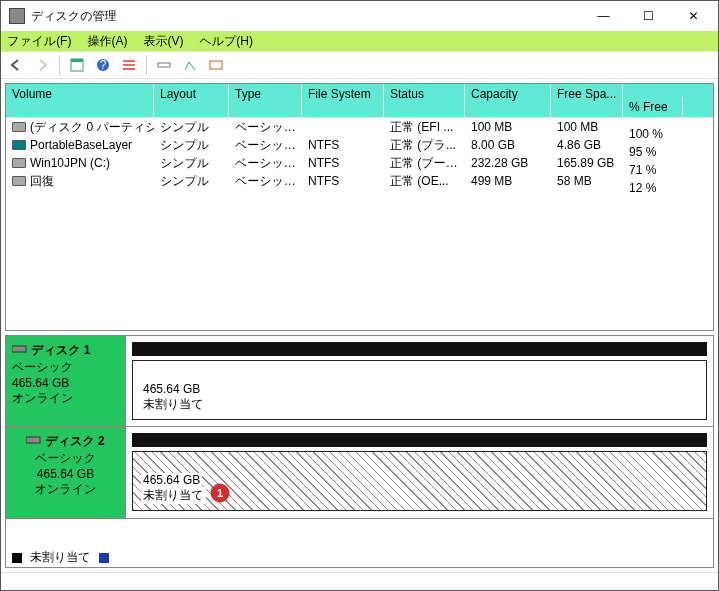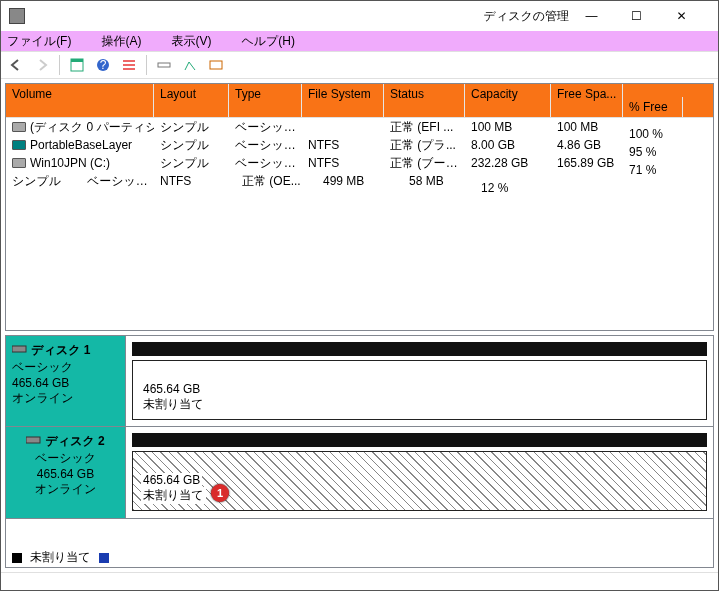--- a/index.html
+++ b/index.html
@@ -1,42 +1,42 @@
 <!DOCTYPE html>
 <html><head>
 <meta charset="utf-8">
 <style>
 * { box-sizing: border-box; margin: 0; padding: 0; font-family: "Yu Gothic UI", "Meiryo", sans-serif; font-size: 12px; }
 body { background: #fff; width: 719px; height: 591px; border: 1px solid #555; display: flex; flex-direction: column; }
-.titlebar { height: 30px; display: flex; align-items: center; padding: 0 14px 0 8px; background: #fff; text-align: right; }
+.titlebar { height: 30px; display: flex; align-items: center; padding: 0 2px 0 8px; background: #fff; }
 .titlebar .icon { width: 16px; height: 16px; background: #888; border: 1px solid #444; margin-right: 6px; }
 .titlebar .title { flex: 1; color: #000; }
 .titlebar .btns { display: flex; }
 .titlebar .btns div { width: 45px; height: 29px; display: flex; align-items: center; justify-content: center; color: #000; }
-.menubar { height: 20px; display: flex; align-items: center; padding: 0 6px; gap: 30px; background: #f0abfc; }
+.menubar { height: 20px; display: flex; align-items: center; padding: 0 6px; gap: 16px; background: #bef264; }
 .menubar span { color: #000; }
 .toolbar { height: 28px; border-top: 1px solid #e0e0e0; border-bottom: 1px solid #e0e0e0; display: flex; align-items: center; padding: 0 4px; gap: 4px; background: #fff; }
 .tbtn { width: 22px; height: 22px; display: flex; align-items: center; justify-content: center; border: 1px solid transparent; }
 .tbtn svg { width: 16px; height: 16px; }
 .tsep { width: 1px; height: 20px; background: #ccc; margin: 0 2px; }
 
 .volumes { border: 1px solid #828790; margin: 4px; background: #fff; height: 248px; overflow: hidden; }
-.vol-head { display: flex; background: #f97316; border-bottom: 1px solid #e0e0e0; }
+.vol-head { display: flex; background: #5eead4; border-bottom: 1px solid #e0e0e0; }
 .vol-head div { padding: 3px 6px; border-right: 1px solid #e5e5e5; color: #000; white-space: nowrap; overflow: hidden; }
 .vol-row { display: flex; height: 18px; align-items: center; }
 .vol-row > div { padding: 1px 6px; white-space: nowrap; overflow: hidden; text-overflow: ellipsis; color: #000; }
 .vol-row .c0 { display: flex; align-items: center; gap: 4px; }
 .vicon { width: 14px; height: 10px; border: 1px solid #555; background: #aaa; flex-shrink: 0; border-radius: 1px; }
 .vicon.teal { background: #008080; }
 .c0 { width: 148px; } .c1 { width: 75px; } .c2 { width: 73px; } .c3 { width: 82px; } .c4 { width: 81px; } .c5 { width: 86px; } .c6 { width: 72px; } .c7 { width: 60px; margin-top: 13px; }
 
 .disks { margin: 0 4px 0 4px; border-left: 1px solid #828790; border-right: 1px solid #828790; flex: 1; display: flex; flex-direction: column; overflow: hidden; }
 .diskgrp { border-top: 1px solid #828790; border-bottom: 1px solid #828790; display: flex; height: 92px; margin-bottom: 0; }
 .diskgrp + .diskgrp { border-top: none; text-align: center; }
-.dinfo { width: 120px; border-right: 1px solid #828790; padding: 6px; background: #14b8a6; }
+.dinfo { width: 120px; border-right: 1px solid #828790; padding: 6px; background: #22c55e; }
 .dinfo .dname { font-weight: bold; }
 .dmap { flex: 1; position: relative; background: #fff; padding: 6px; }
 .dbar { height: 14px; background: #111; margin-bottom: 4px; }
 .dfill { height: 60px; border: 1px solid #222; padding: 6px 8px; display: flex; flex-direction: column; justify-content: flex-end; position: relative; }
 .hatch::before { content: ""; position: absolute; inset: 0; background-image: repeating-linear-gradient(45deg, #888 0, #888 1px, transparent 1px, transparent 6px); background-color: #fff; z-index: 0; }
 .hatch > * { position: relative; z-index: 1; background: #fff; width: fit-content; padding: 0 2px; }
 .filltxt { position: relative; z-index: 1; background: #fff; width: fit-content; padding: 0 2px; }
 .callout { position: absolute; width: 18px; height: 18px; background: #d92b2b; border-radius: 50%; color: #fff; font-weight: bold; display: flex; align-items: center; justify-content: center; font-size: 11px; z-index: 5; box-shadow: 0 0 2px #000; }
 
 .legend { border: 1px solid #828790; border-top: none; margin: 0 4px 4px 4px; height: 20px; display: flex; align-items: center; gap: 8px; padding: 0 6px; background: #fff; }
@@ -160,20 +160,24 @@
         </div>
         <div class="c1">シンプル</div>
         <div class="c2">ベーシック</div>
         <div class="c3">NTFS</div>
         <div class="c4">正常 (ブート...</div>
         <div class="c5">232.28 GB</div>
         <div class="c6">165.89 GB</div>
         <div class="c7">71 %</div>
       </div>
       <div class="vol-row">
+        <div class="c0">
+          <span class="vicon "></span>
+          <span>回復</span>
+        </div>
         <div class="c1">シンプル</div>
         <div class="c2">ベーシック</div>
         <div class="c3">NTFS</div>
         <div class="c4">正常 (OE...</div>
         <div class="c5">499 MB</div>
         <div class="c6">58 MB</div>
         <div class="c7">12 %</div>
       </div>
     </div>
 </div>

